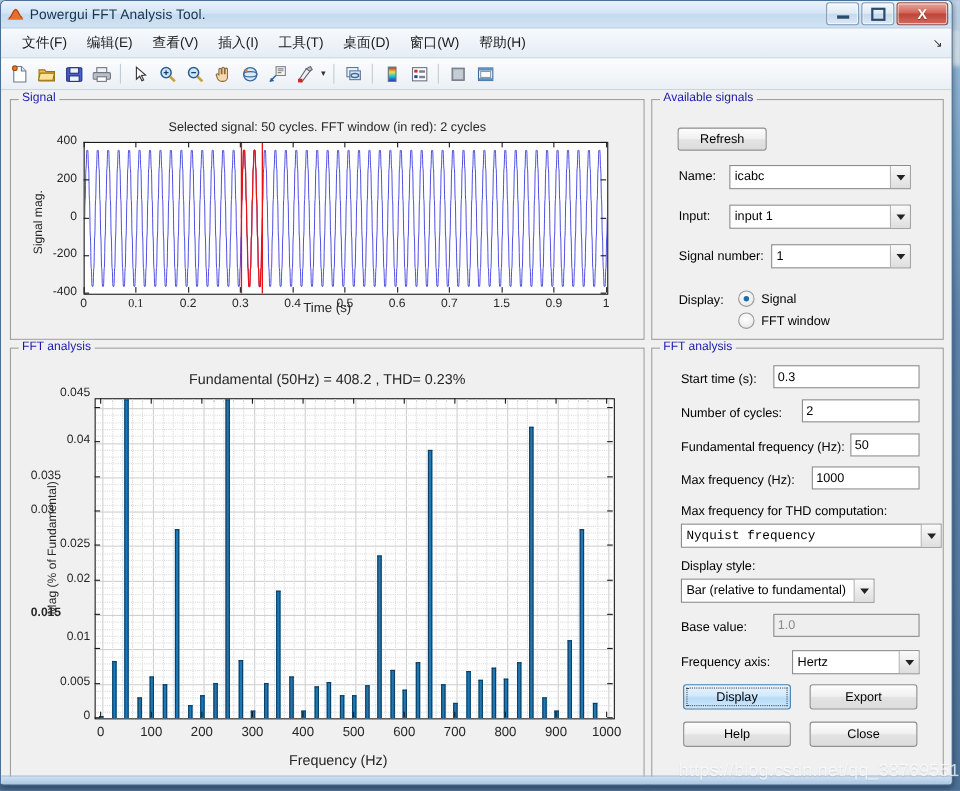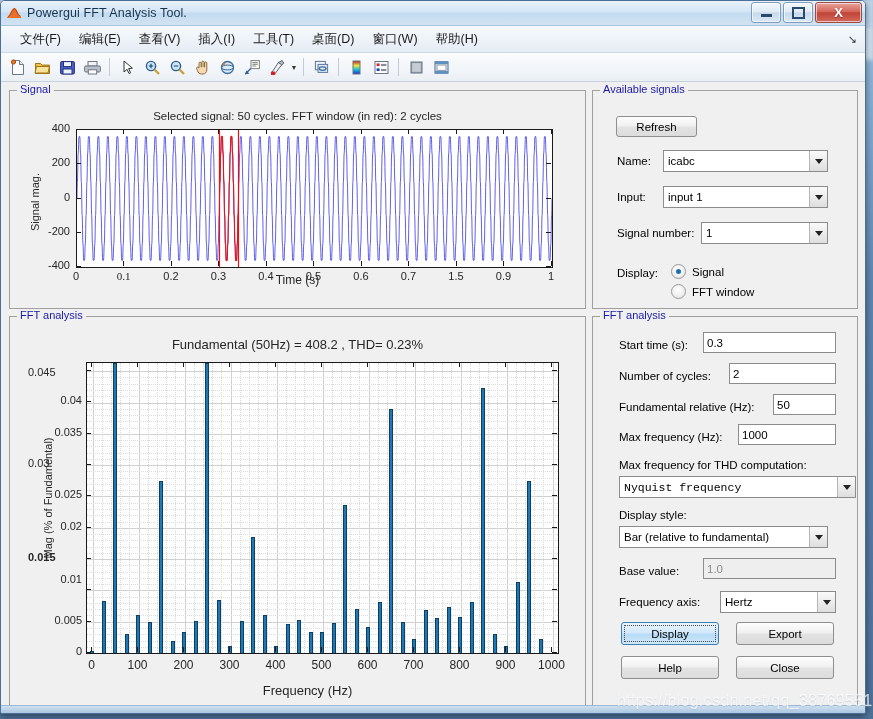--- a/index.html
+++ b/index.html
@@ -719,27 +719,27 @@
             <div class="tickmark" style="left: 542px; top: 241.048px; width: 5px; height: 1px;"></div>
             <div class="tick-lbl" style="left: 18px; width: 54px; text-align: right; top: 202.73px;">0.02</div>
             <div class="tickmark" style="left: 76px; top: 209.73px; width: 5px; height: 1px;"></div>
             <div class="tickmark" style="left: 542px; top: 209.73px; width: 5px; height: 1px;"></div>
             <div class="tick-lbl" style="left: 18px; width: 54px; text-align: right; top: 171.413px;">0.025</div>
             <div class="tickmark" style="left: 76px; top: 178.413px; width: 5px; height: 1px;"></div>
             <div class="tickmark" style="left: 542px; top: 178.413px; width: 5px; height: 1px;"></div>
             <div class="tick-lbl" style="left: 18px; width: 54px; text-align: left; top: 140.095px;">0.03</div>
             <div class="tickmark" style="left: 76px; top: 147.095px; width: 5px; height: 1px;"></div>
             <div class="tickmark" style="left: 542px; top: 147.095px; width: 5px; height: 1px;"></div>
-            <div class="tick-lbl" style="left: 18px; width: 54px; text-align: right; top: 108.778px;">0.035</div>
+            <div class="tick-lbl" style="left: 18px; width: 54px; top: 108.778px;">0.035</div>
             <div class="tickmark" style="left: 76px; top: 115.778px; width: 5px; height: 1px;"></div>
             <div class="tickmark" style="left: 542px; top: 115.778px; width: 5px; height: 1px;"></div>
             <div class="tick-lbl" style="left: 18px; width: 54px; text-align: right; top: 77.46px;">0.04</div>
             <div class="tickmark" style="left: 76px; top: 84.46px; width: 5px; height: 1px;"></div>
             <div class="tickmark" style="left: 542px; top: 84.46px; width: 5px; height: 1px;"></div>
-            <div class="tick-lbl" style="left: 18px; width: 54px; top: 49px;">0.045</div>
+            <div class="tick-lbl" style="left: 18px; width: 54px; text-align: right; top: 34px;">0.045</div>
             <div class="tickmark" style="left: 76px; top: 53.1425px; width: 5px; height: 1px;"></div>
             <div class="tickmark" style="left: 542px; top: 53.1425px; width: 5px; height: 1px;"></div>
           </div>
         <div id="fft-xticks">
             <div class="tick-lbl" style="left: 59.5195px; width: 44px; text-align: center; top: 341px; font-size: 12px;">0</div>
             <div class="tickmark" style="left: 81.0195px; top: 330px; width: 1px; height: 5px;"></div>
             <div class="tickmark" style="left: 81.0195px; top: 45px; width: 1px; height: 5px;"></div>
             <div class="tick-lbl" style="left: 105.516px; width: 44px; text-align: center; top: 341px; font-size: 12px;">100</div>
             <div class="tickmark" style="left: 127.016px; top: 330px; width: 1px; height: 5px;"></div>
             <div class="tickmark" style="left: 127.016px; top: 45px; width: 1px; height: 5px;"></div>
@@ -777,36 +777,36 @@
 
       <div class="group" id="grp-settings">
         <span class="legend">FFT analysis</span>
 
         <div class="lbl" style="left:26px; top:22px;">Start time (s):</div>
         <div class="txt" style="left:110px; top:15px; width:133px; height:21px;">0.3</div>
 
         <div class="lbl" style="left:26px; top:53px;">Number of cycles:</div>
         <div class="txt" style="left:136px; top:46px; width:107px; height:21px;">2</div>
 
-        <div class="lbl" style="left:26px; top:84px;">Fundamental relative (Hz):</div>
+        <div class="lbl" style="left:26px; top:84px;">Fundamental frequency (Hz):</div>
         <div class="txt" style="left:180px; top:77px; width:63px; height:21px;">50</div>
 
         <div class="lbl" style="left:26px; top:114px;">Max frequency (Hz):</div>
         <div class="txt" style="left:145px; top:107px; width:98px; height:21px;">1000</div>
 
         <div class="lbl" style="left:26px; top:142px;">Max frequency for THD computation:</div>
         <div class="sel" style="left:26px; top:159px; width:237px; height:22px;font-family:Liberation Mono, monospace;">
           <span class="val">Nyquist frequency</span>
           <span class="arrowbox">
               <i class="caret-dn"></i>
             </span>
         </div>
 
         <div class="lbl" style="left:26px; top:192px;">Display style:</div>
-        <div class="sel" style="left:26px; top:209px; width:209px; height:22px;">
+        <div class="sel" style="left:26px; top:209px; width:176px; height:22px;">
           <span class="val">Bar (relative to fundamental)</span>
           <span class="arrowbox">
               <i class="caret-dn"></i>
             </span>
         </div>
 
         <div class="lbl" style="left:26px; top:248px;">Base value:</div>
         <div class="txt disabled" style="left:110px; top:241px; width:133px; height:21px;">1.0</div>
 
         <div class="lbl" style="left:26px; top:279px;">Frequency axis:</div>

